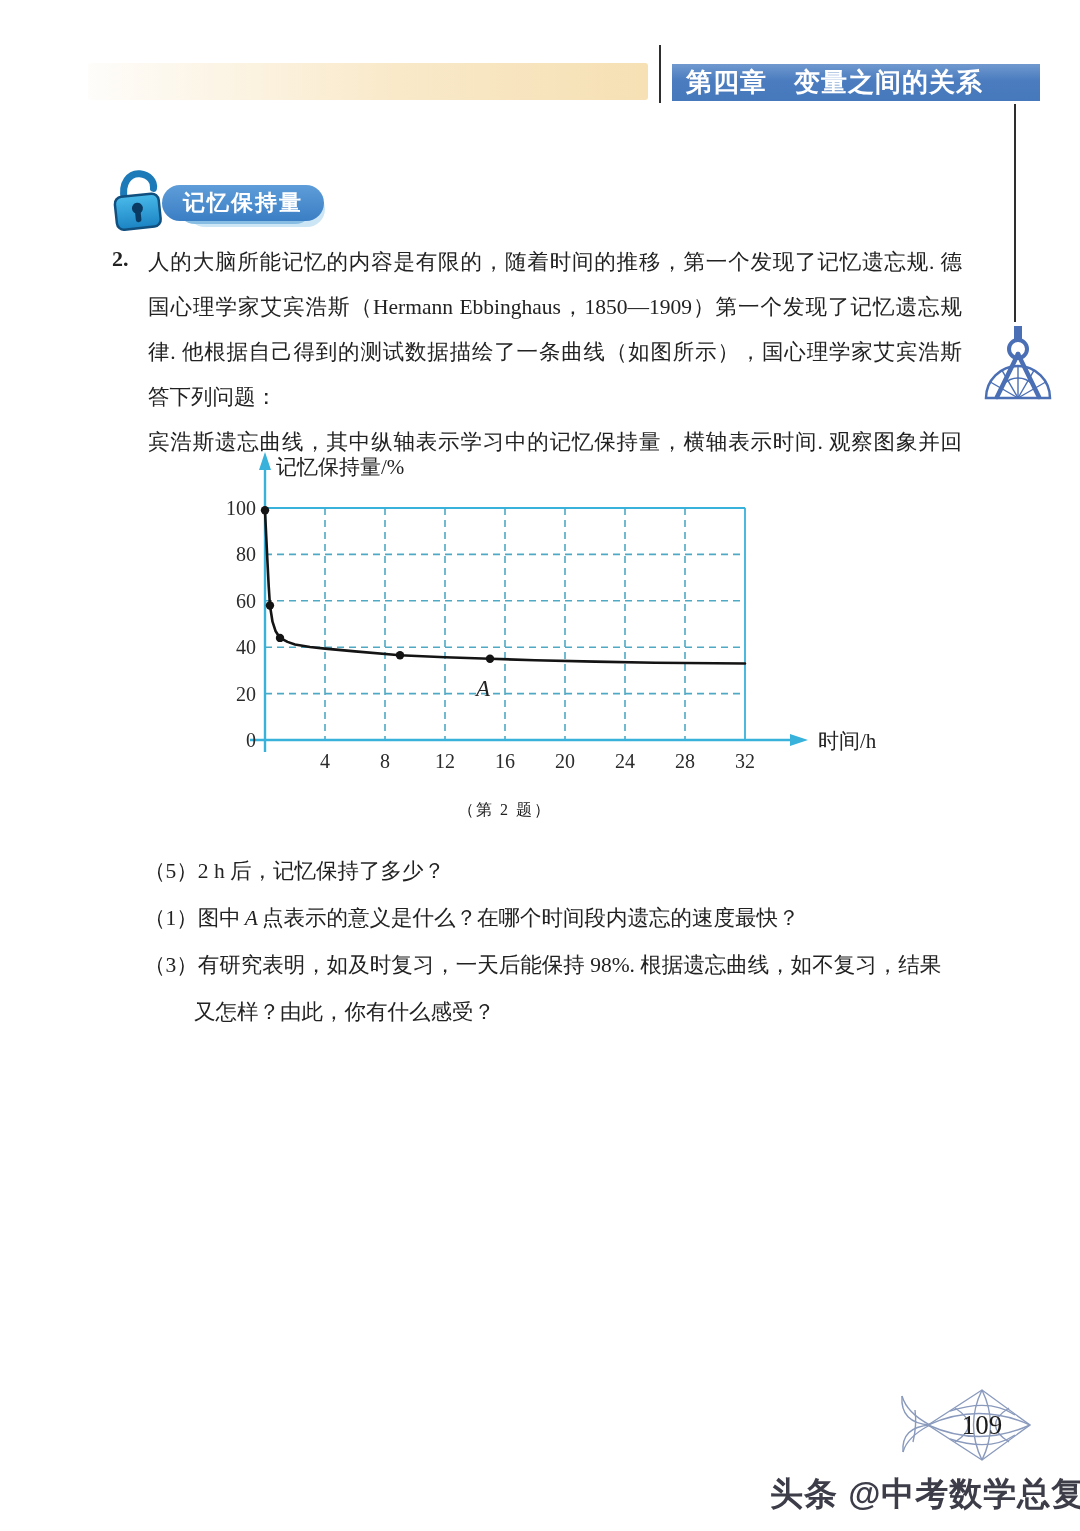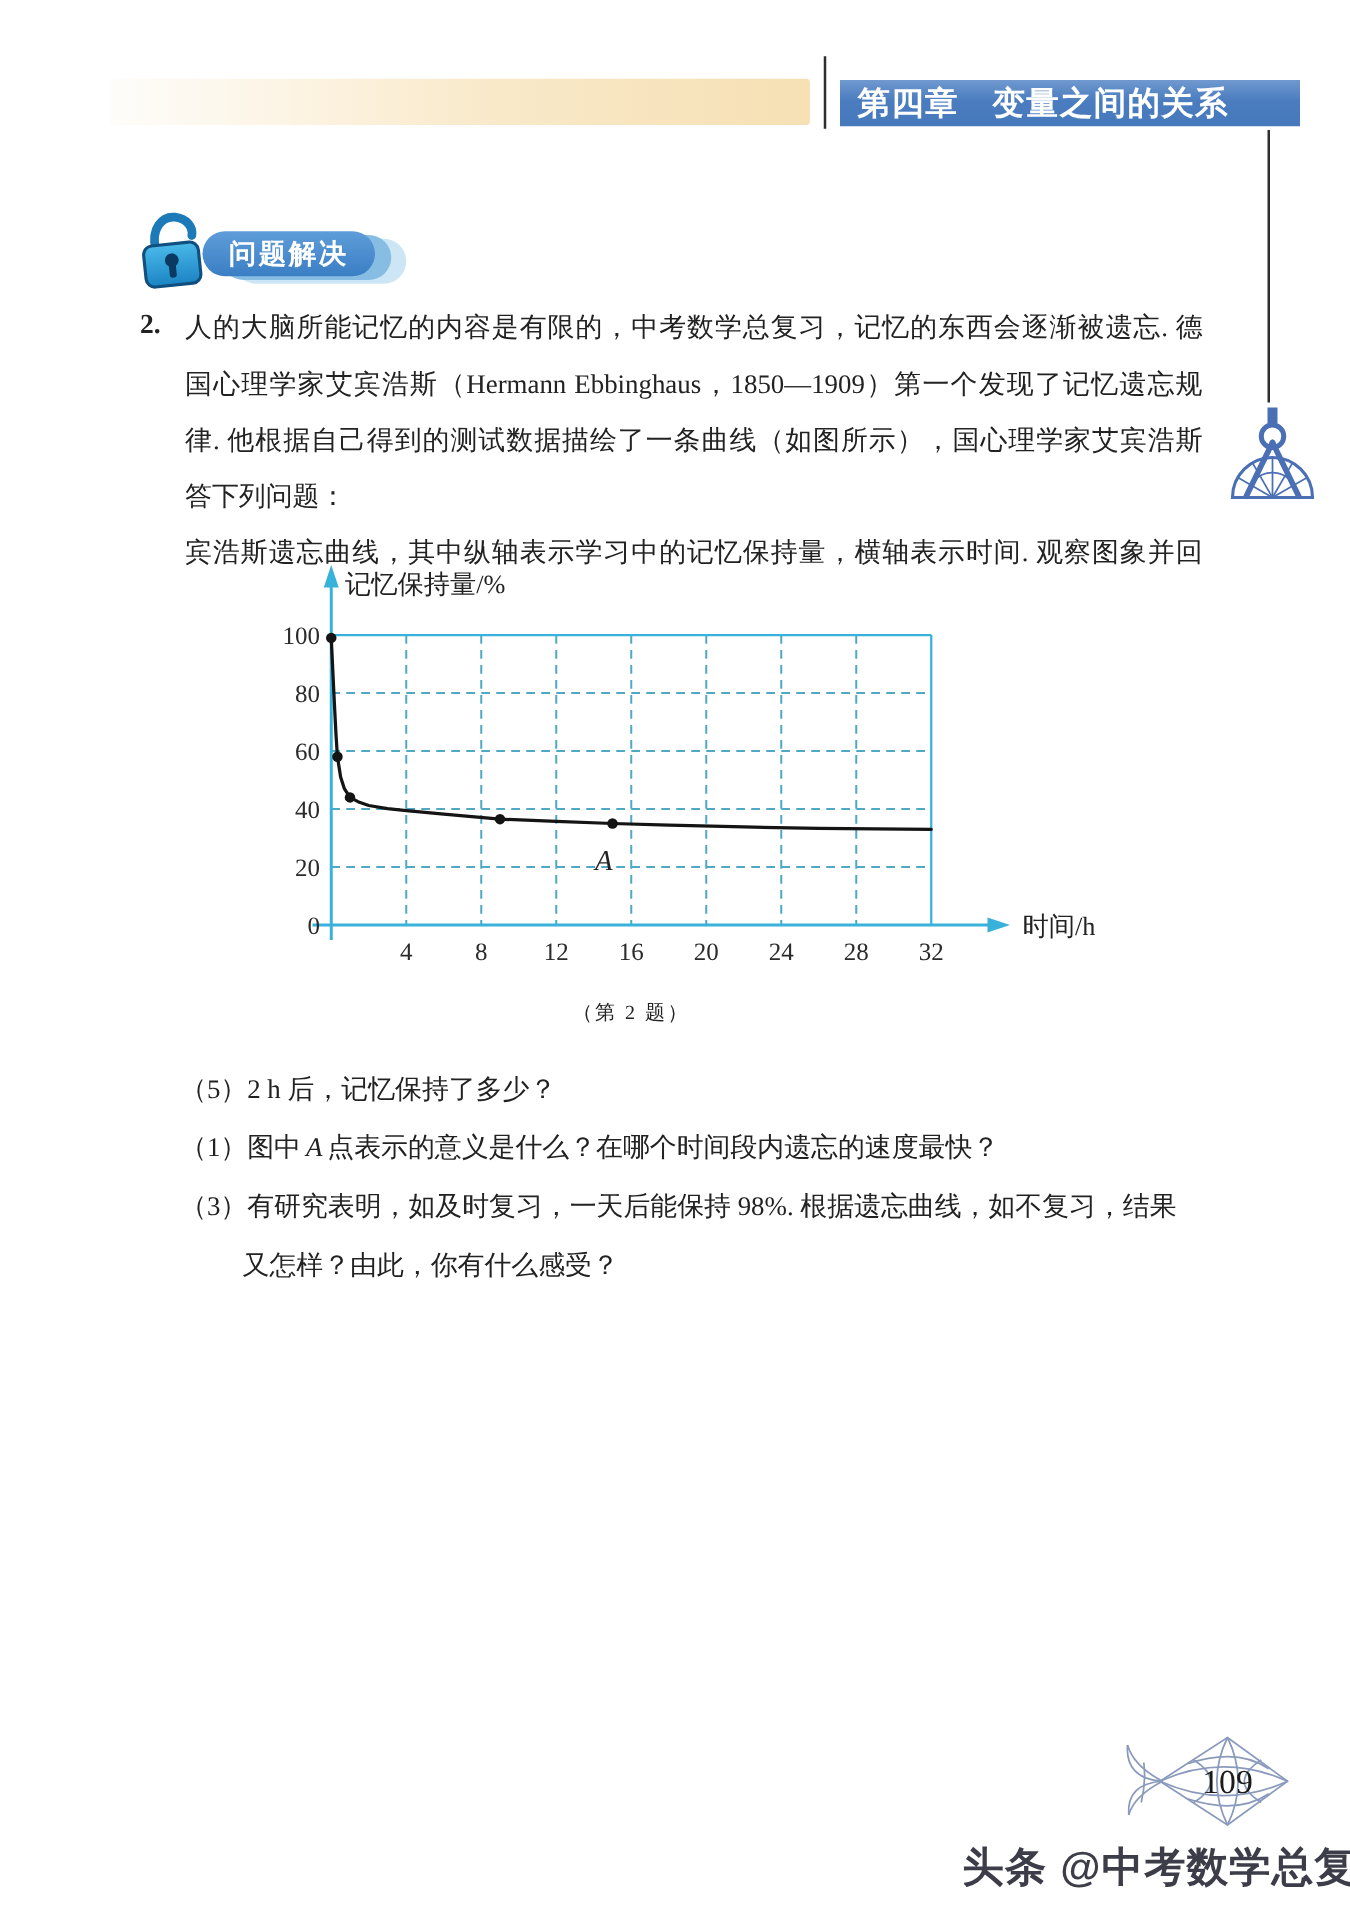--- a/index.html
+++ b/index.html
@@ -105,27 +105,27 @@
       <g transform="rotate(-6 35 40)">
         <path d="M21,34 C19,17 29,8 39,10 C48,12 53,19 51,26" fill="none" stroke="#1d7ab8" stroke-width="7" stroke-linecap="round"></path>
         <rect x="11" y="31" width="44" height="33" rx="7" fill="url(#lockg)" stroke="#114f7e" stroke-width="2.5"></rect>
         <circle cx="33" cy="44" r="5.5" fill="#0a3a62"></circle>
         <rect x="30.2" y="46" width="5.6" height="12" rx="2.4" fill="#0a3a62"></rect>
       </g>
     </svg>
   </div>
   <div class="pill pill-s2"></div>
   <div class="pill pill-s1"></div>
-  <div class="pill pill-main">问题解决</div>
+  <div class="pill pill-main">记忆保持量</div>
 </div>
 
 <div class="problem">
   <div class="problem-number">2.</div>
   <div class="problem-lines">
-    <div class="pline">人的大脑所能记忆的内容是有限的，中考数学总复习，记忆的东西会逐渐被遗忘. 德</div>
+    <div class="pline">人的大脑所能记忆的内容是有限的，随着时间的推移，第一个发现了记忆遗忘规. 德</div>
     <div class="pline">国心理学家艾宾浩斯（Hermann Ebbinghaus，1850—1909）第一个发现了记忆遗忘规</div>
     <div class="pline">律. 他根据自己得到的测试数据描绘了一条曲线（如图所示），国心理学家艾宾浩斯</div>
     <div class="pline last">答下列问题：</div>
     <div class="pline">宾浩斯遗忘曲线，其中纵轴表示学习中的记忆保持量，横轴表示时间. 观察图象并回</div>
   </div>
 </div>
 
 <div class="chart-wrap">
   <svg id="curve-chart" width="800" height="356" viewBox="0 0 800 356">
       <line x1="155" y1="68.00000000000003" x2="155" y2="300" stroke="#4fa9c4" stroke-width="1.6" stroke-dasharray="7 5"></line>

